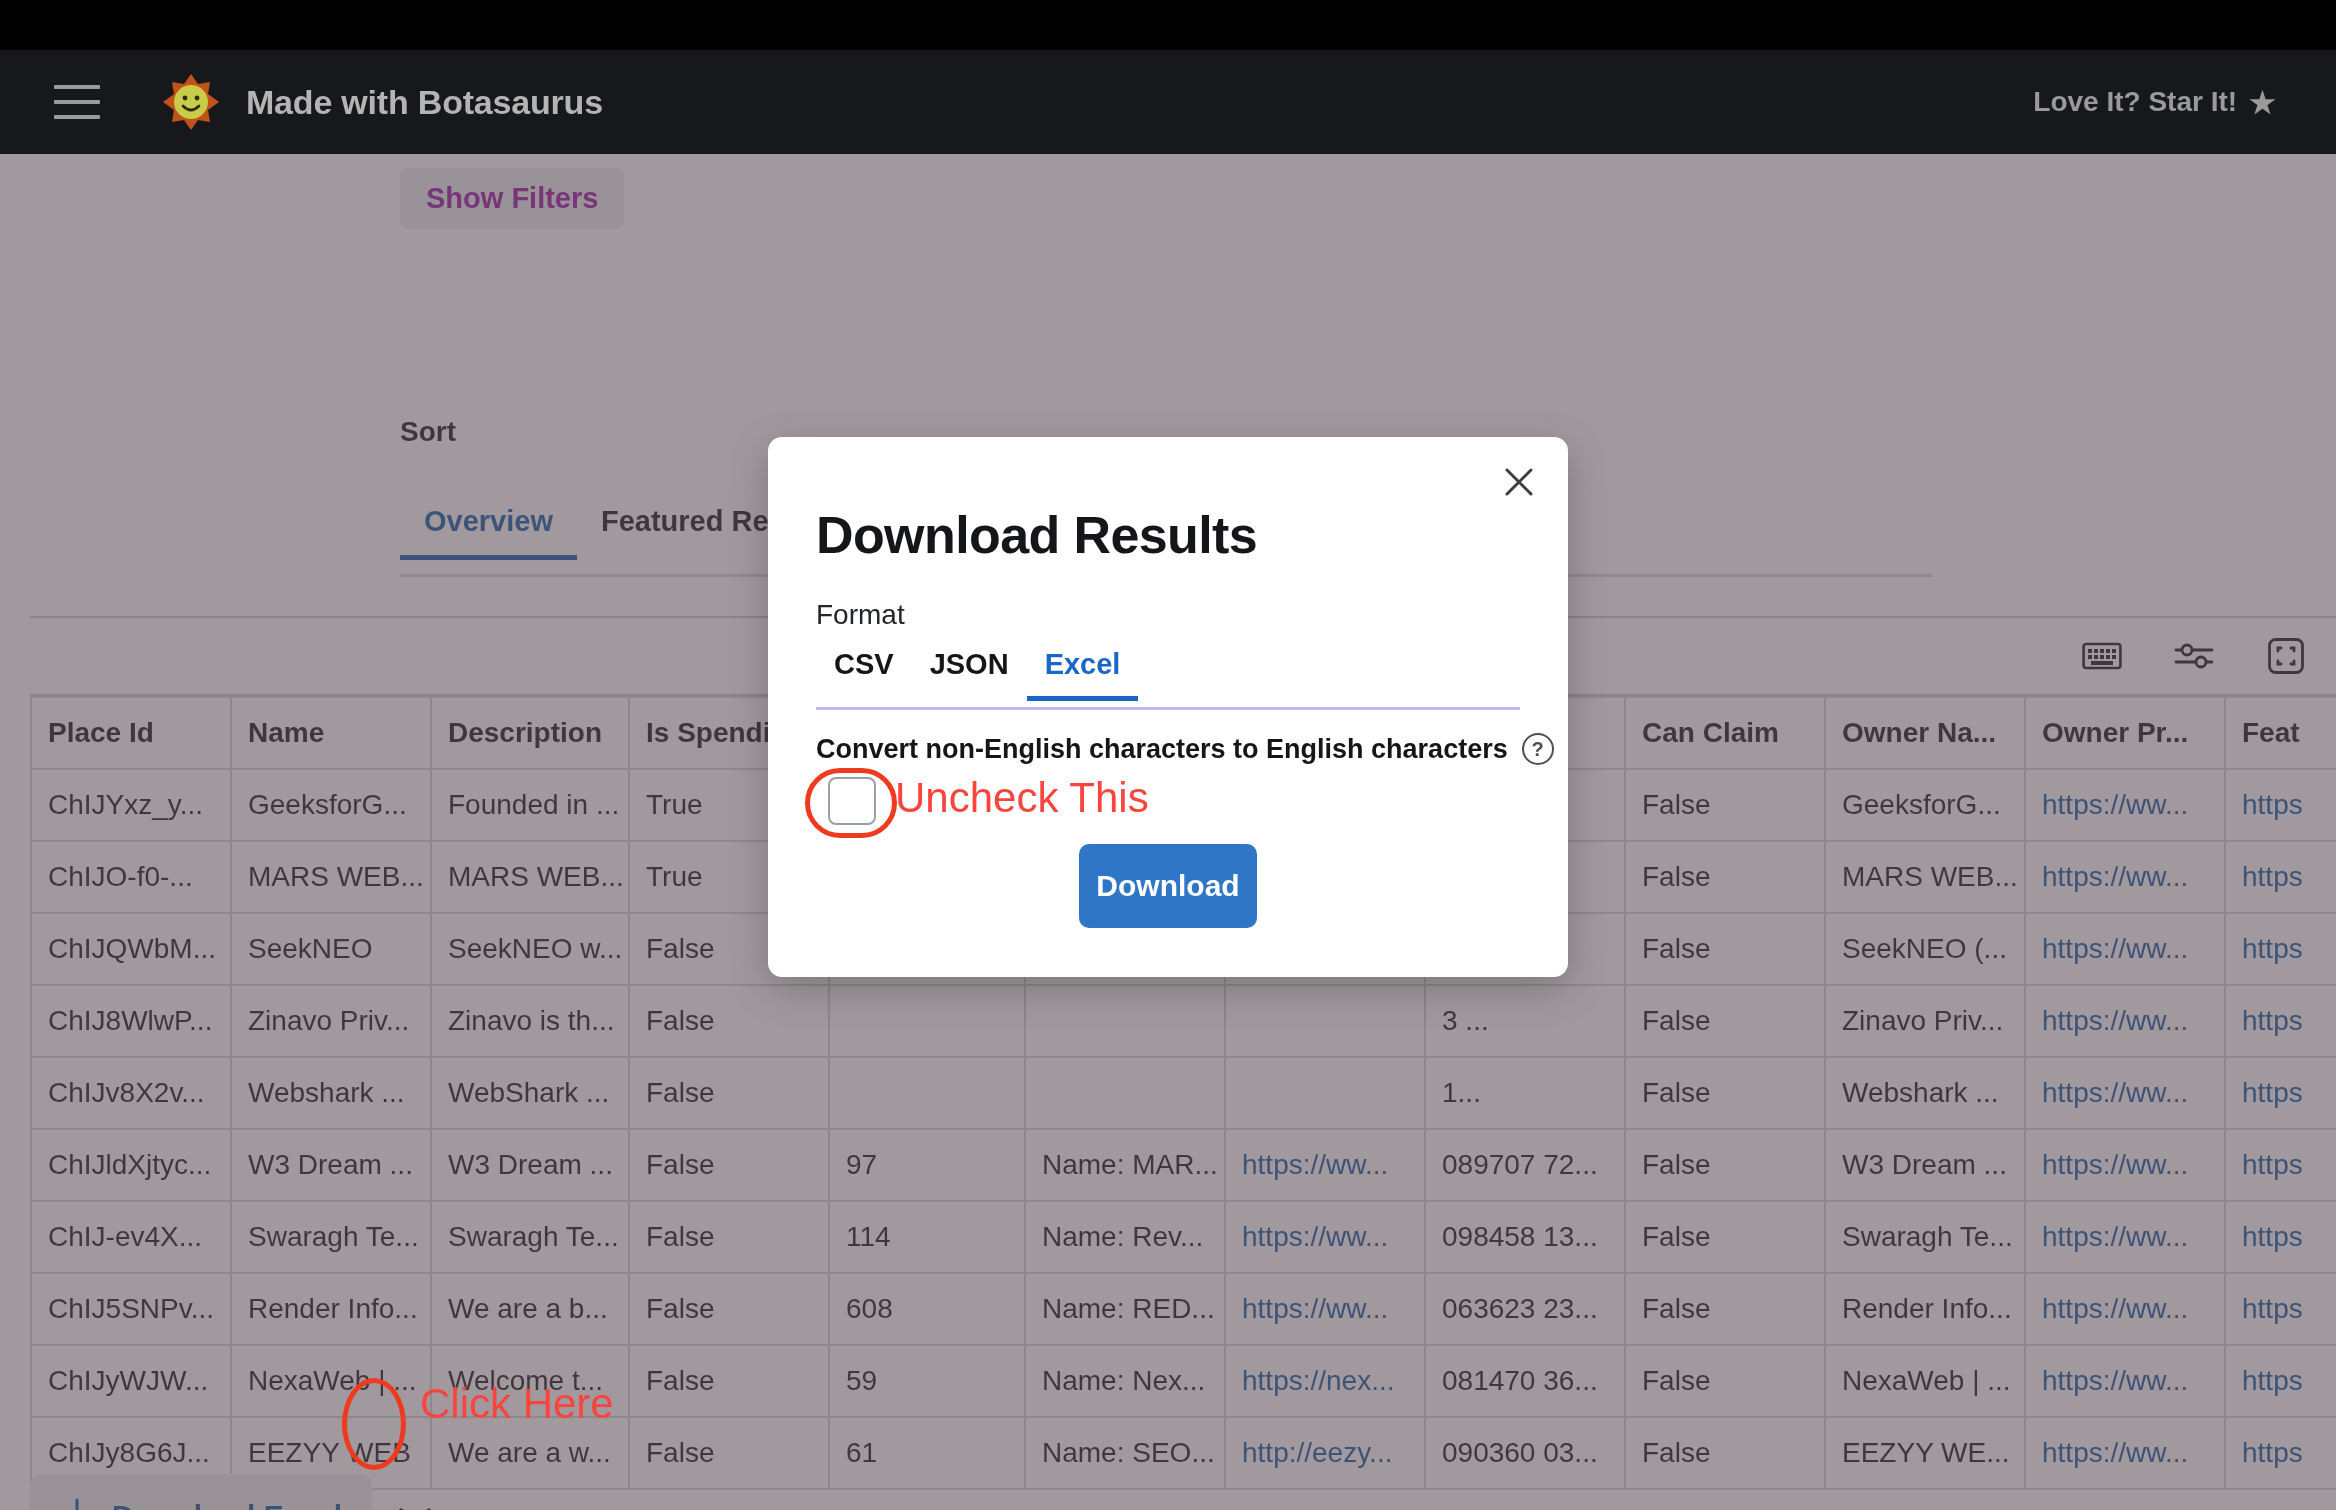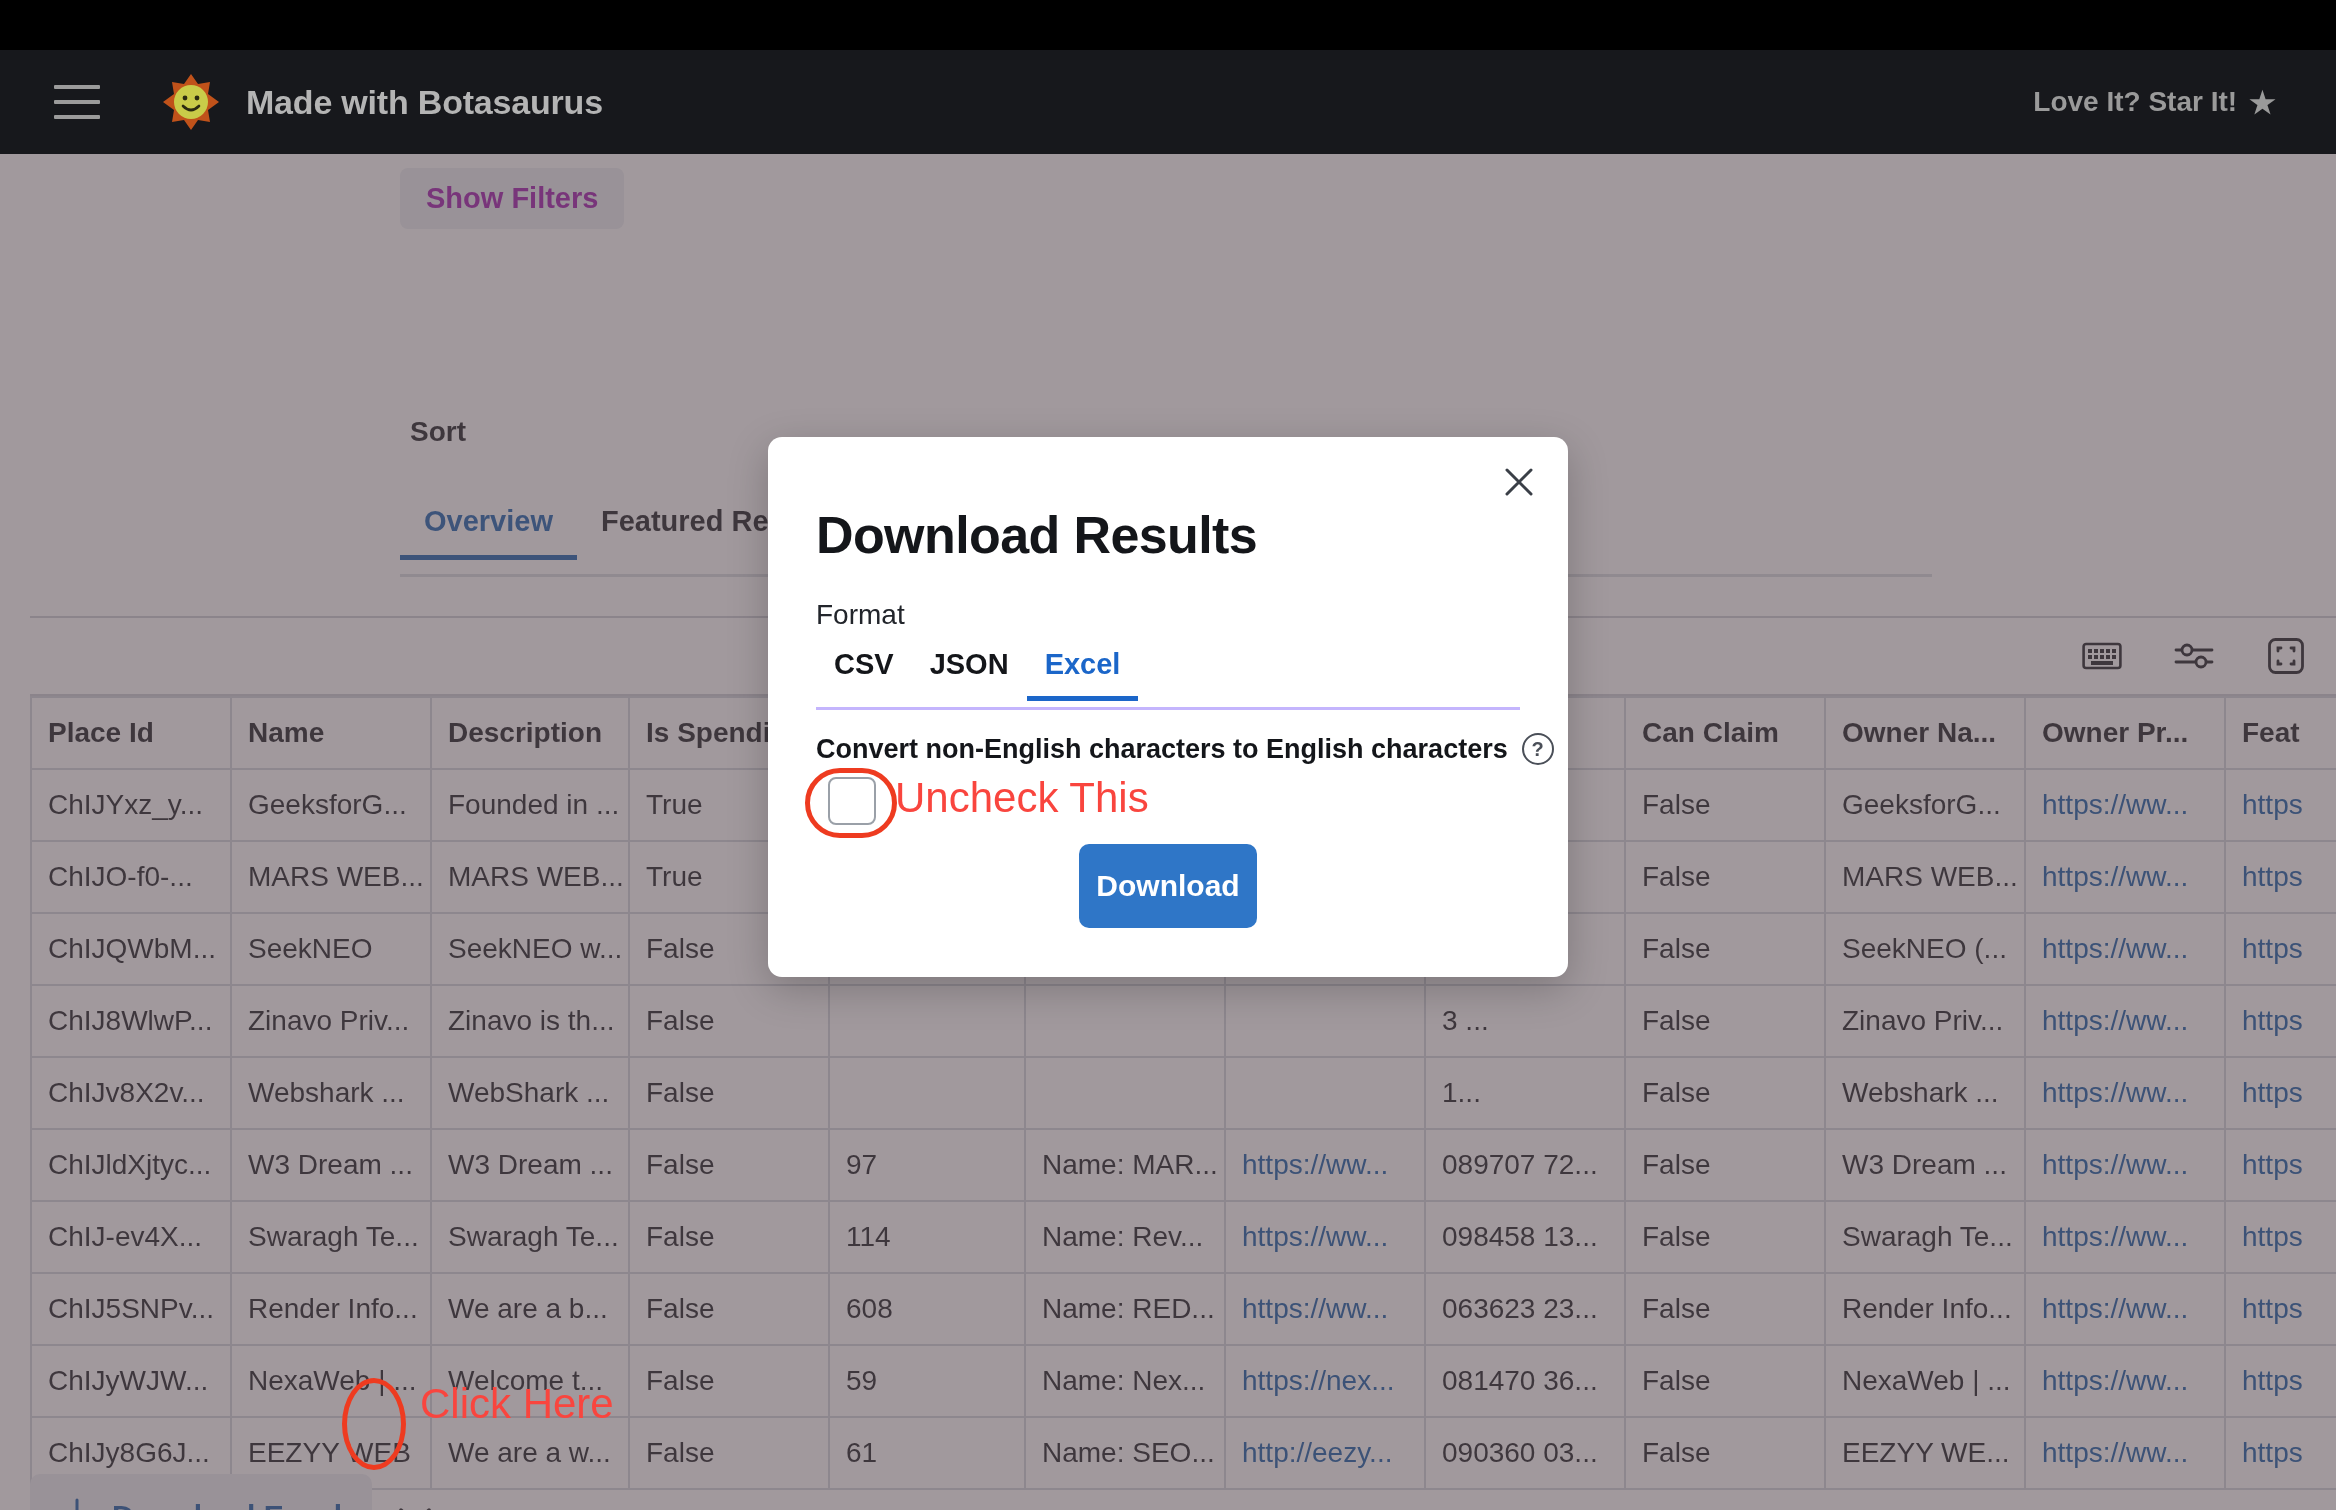--- a/index.html
+++ b/index.html
@@ -40,21 +40,21 @@
     position:absolute; top:154px; left:0; width:2336px; height:1356px;
     background:rgba(88,74,80,0.56); z-index:50; pointer-events:none;
   }
 
   .show-filters {
     position:absolute; top:14px; left:400px;
     background:#eceff3; color:#a21caf; font-size:29px; font-weight:bold;
     padding:14px 26px; border-radius:8px; border:none; cursor:pointer;
   }
 
-  .sort-row { position:absolute; top:240px; left:10px; width:2100px; height:80px; }
+  .sort-row { position:absolute; top:240px; left:0; width:2100px; height:80px; }
   .sort-label { position:absolute; left:400px; top:22px; font-size:28px; font-weight:bold; color:#1f2126; }
   .sort-select {
     position:absolute; left:938px; top:-12px; width:600px; height:78px;
     background:#eceff3; border:none; border-radius:10px;
     display:flex; align-items:center; padding:0 28px; cursor:pointer;
   }
   .sort-select .val { font-size:29px; color:#22252b; }
   .sort-select .chev { margin-left:auto; }
 
   .tabs {

